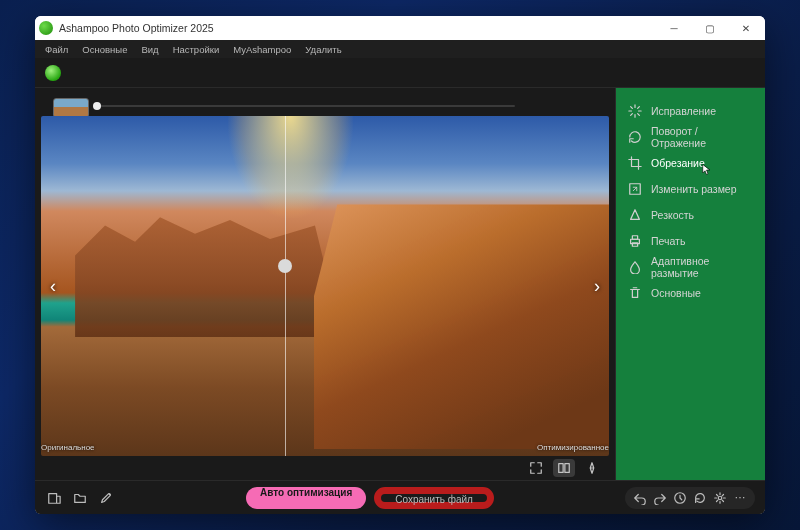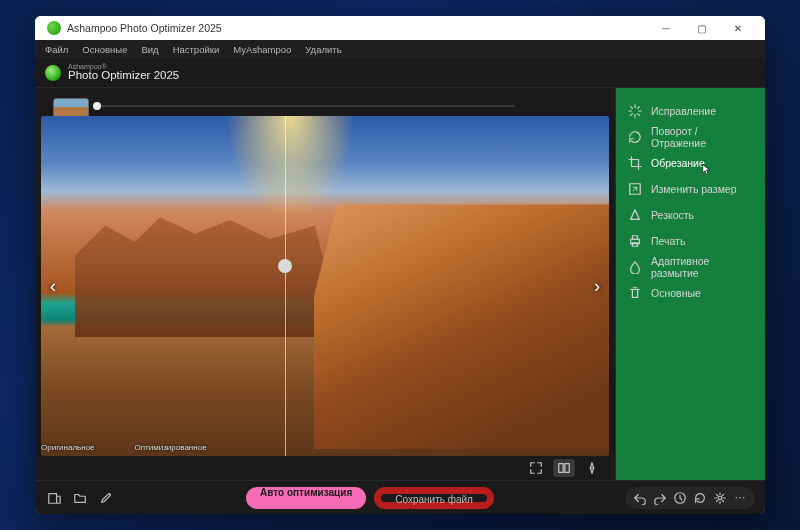--- a/index.html
+++ b/index.html
@@ -1,18 +1,18 @@
 <!DOCTYPE html>
 <html><head>
 <meta charset="utf-8">
 <style>
 *{margin:0;padding:0;box-sizing:border-box;font-family:"Segoe UI",Arial,sans-serif;user-select:none}
 body{width:800px;height:530px;background:linear-gradient(135deg,#0a2050 0%,#0d2866 30%,#0a1d48 65%,#071738 100%);overflow:hidden;display:flex;align-items:center;justify-content:center}
 .window{width:730px;height:498px;background:#fff;border-radius:6px;box-shadow:0 10px 40px rgba(0,0,0,.5);overflow:hidden;display:flex;flex-direction:column}
-.titlebar{height:24px;background:#fff;display:flex;align-items:center;padding:0 12px;gap:6px}
+.titlebar{height:24px;background:#fff;display:flex;align-items:center;padding:0 4px;gap:6px}
 .titlebar .icon{width:14px;height:14px;border-radius:50%;background:radial-gradient(circle at 35% 35%,#6ddb4a,#1e8c0a)}
 .titlebar .title{font-size:10.5px;color:#333}
 .titlebar .spacer{flex:1}
 .winbtn{width:30px;height:100%;display:flex;align-items:center;justify-content:center;color:#444;font-size:10px}
 .app{flex:1;background:#1a1a1a;display:flex;flex-direction:column;color:#c9c9c9;overflow:hidden}
 .menubar{height:18px;background:#1f1f1f;display:flex;align-items:center;gap:14px;padding:0 10px;font-size:9.5px;color:#b7b7b7}
 .menubar span{cursor:pointer}
 .brand{height:30px;display:flex;align-items:center;gap:7px;padding:0 10px;border-bottom:1px solid #2a2a2a}
 .brand .logo{width:16px;height:16px;border-radius:50%;background:radial-gradient(circle at 38% 35%,#9ff07d,#26a610 70%)}
 .brand .txt{display:flex;flex-direction:column;line-height:1}
@@ -24,21 +24,21 @@
 .slider-top{position:absolute;left:60px;top:17px;width:420px;height:2px;background:#3a3a3a;border-radius:2px}
 .slider-top::before{content:"";position:absolute;left:-2px;top:-3px;width:8px;height:8px;border-radius:50%;background:#eee}
 .canvas{margin-top:22px;flex:1;position:relative;border-radius:2px;overflow:hidden;background:linear-gradient(180deg,#2d5aa8 0%,#5a86c2 14%,#9db8d4 22%,#d0885e 28%,#a5551f 52%,#1fa28c 55%,#108578 60%,#a36a3a 62%,#7c4a24 80%,#5c361a 100%)}
 .canvas .cliff{position:absolute;right:0;top:26%;width:52%;height:72%;background:linear-gradient(155deg,#d8915a 0%,#b56a2b 30%,#8b471c 55%,#6a3616 85%);clip-path:polygon(8% 0,100% 0,100% 100%,0 100%,0 38%);filter:brightness(1.03)}
 .canvas .glow{position:absolute;left:33%;top:0;width:22%;height:30%;background:radial-gradient(ellipse at 50% 0%,rgba(255,230,140,.9),rgba(255,200,90,.25) 55%,transparent 72%)}
 .canvas .mesa{position:absolute;left:6%;top:25%;width:44%;height:40%;background:linear-gradient(180deg,#b36536 0%,#8a4a25 60%,#643417 100%);clip-path:polygon(0 40%,12% 18%,24% 30%,34% 12%,48% 24%,62% 14%,78% 28%,96% 18%,100% 48%,100% 100%,0 100%);opacity:.92}
 .divider{position:absolute;left:43%;top:0;width:1px;height:100%;background:rgba(255,255,255,.6)}
 .divhandle{position:absolute;left:43%;top:42%;width:14px;height:14px;margin-left:-7px;border-radius:50%;background:#dadada}
 .navbtn{position:absolute;top:50%;width:16px;height:26px;margin-top:-13px;color:#fff;font-size:18px;text-shadow:0 0 4px #000;cursor:pointer;display:flex;align-items:center;justify-content:center}
 .navL{left:4px}.navR{right:4px}
-.labels{position:absolute;bottom:4px;left:0;right:0;display:flex;justify-content:flex-start;gap:40px;font-size:8px;color:#ddd;text-shadow:0 0 3px #000}
+.labels{position:absolute;bottom:4px;left:0;right:0;display:flex;justify-content:space-between;gap:40px;font-size:8px;color:#ddd;text-shadow:0 0 3px #000}
 .viewer-bar{height:24px;display:flex;justify-content:flex-end;align-items:center;gap:6px;padding:0 6px}
 .vbtn{width:22px;height:18px;border-radius:4px;display:flex;align-items:center;justify-content:center;color:#c4c4c4;font-size:11px;cursor:pointer}
 .vbtn.active{background:#3a3a3a}
 .side{width:150px;background:#15803d;border-left:1px solid #2a2a2a;padding:10px 0}
 .tool{height:26px;display:flex;align-items:center;gap:9px;padding:0 12px;font-size:10.5px;color:#d4d4d4;cursor:pointer}
 .tool.sel{color:#fff}
 .tool .ic{width:14px;height:14px;display:flex;align-items:center;justify-content:center;color:#cfcfcf;font-size:12px}
 .cursor{position:absolute;left:58px;top:16px;width:8px;height:10px;pointer-events:none}
 .footer{height:34px;background:#1a1a1a;border-top:1px solid #2a2a2a;display:flex;align-items:center;padding:0 10px;gap:8px}
 .fic{width:18px;height:18px;color:#bcbcbc;display:flex;align-items:center;justify-content:center;font-size:13px;cursor:pointer}
@@ -68,24 +68,20 @@
       <span>Файл</span>
       <span>Основные</span>
       <span>Вид</span>
       <span>Настройки</span>
       <span>MyAshampoo</span>
       <span>Удалить</span>
     </div>
 
     <div class="brand">
       <div class="logo"></div>
-      <div class="txt">
-        <div class="sup">Ashampoo®</div>
-        <div class="main">Photo Optimizer 2025</div>
-      </div>
     </div>
 
     <div class="body">
       <div class="viewer">
         <div class="thumb"></div>
         <div class="slider-top"></div>
 
         <div class="canvas">
           <div class="glow"></div>
           <div class="mesa"></div>

